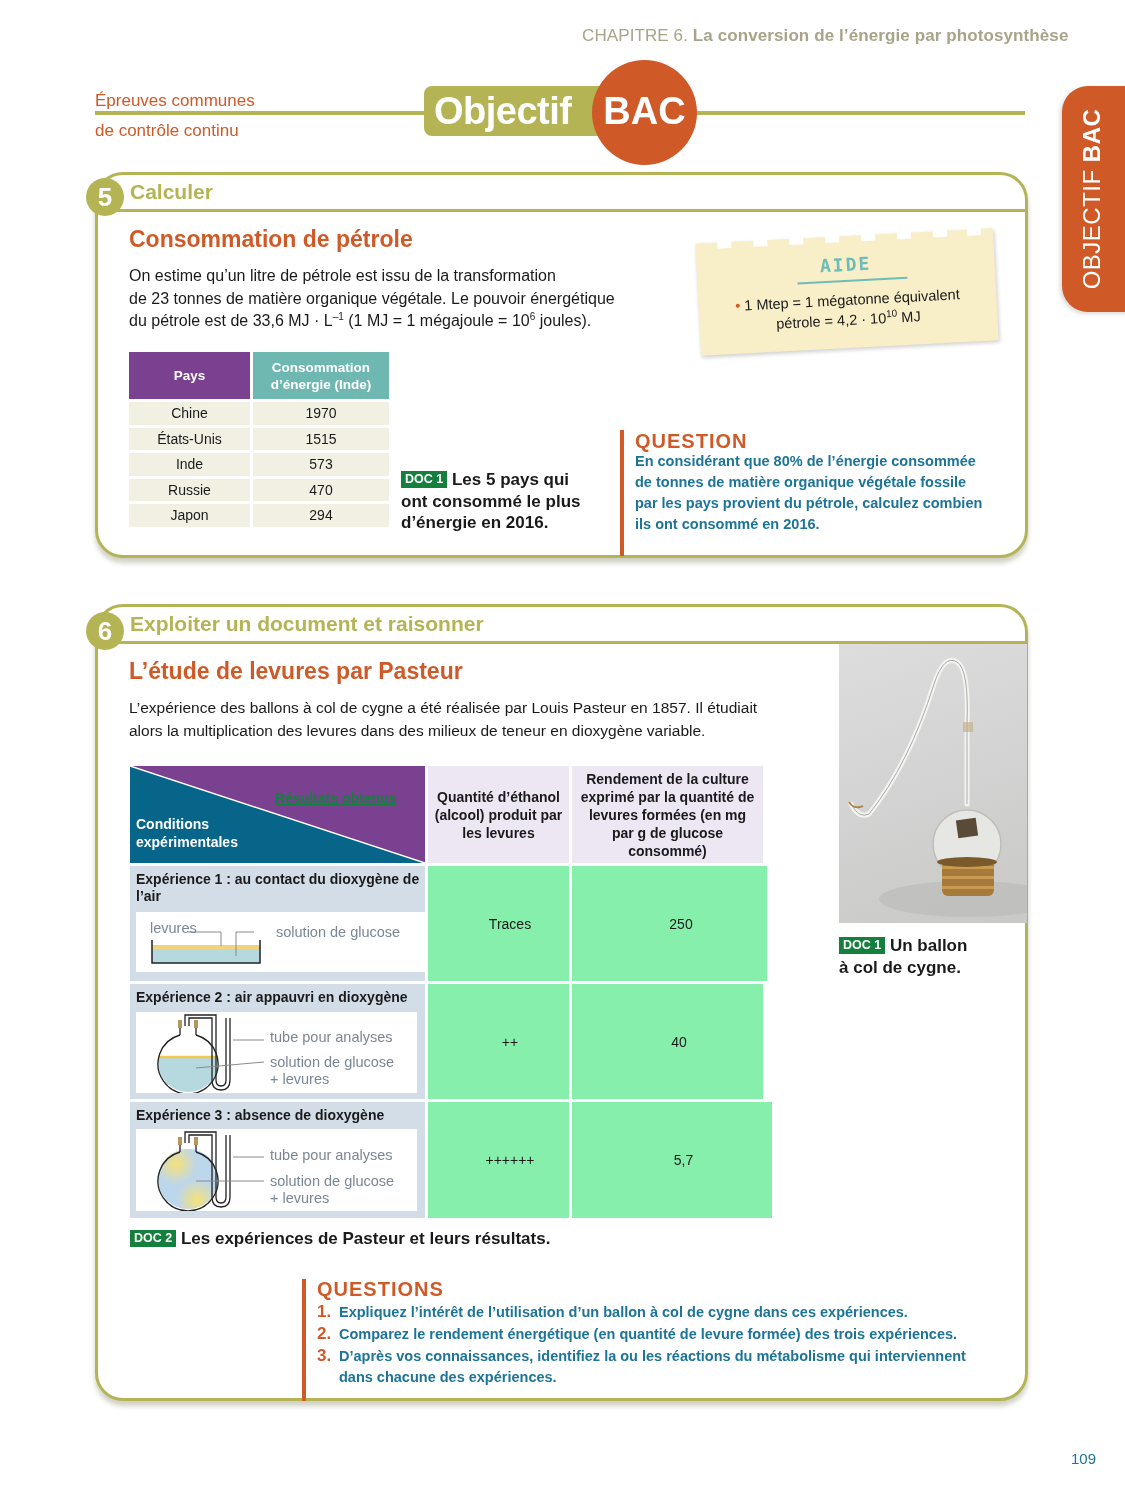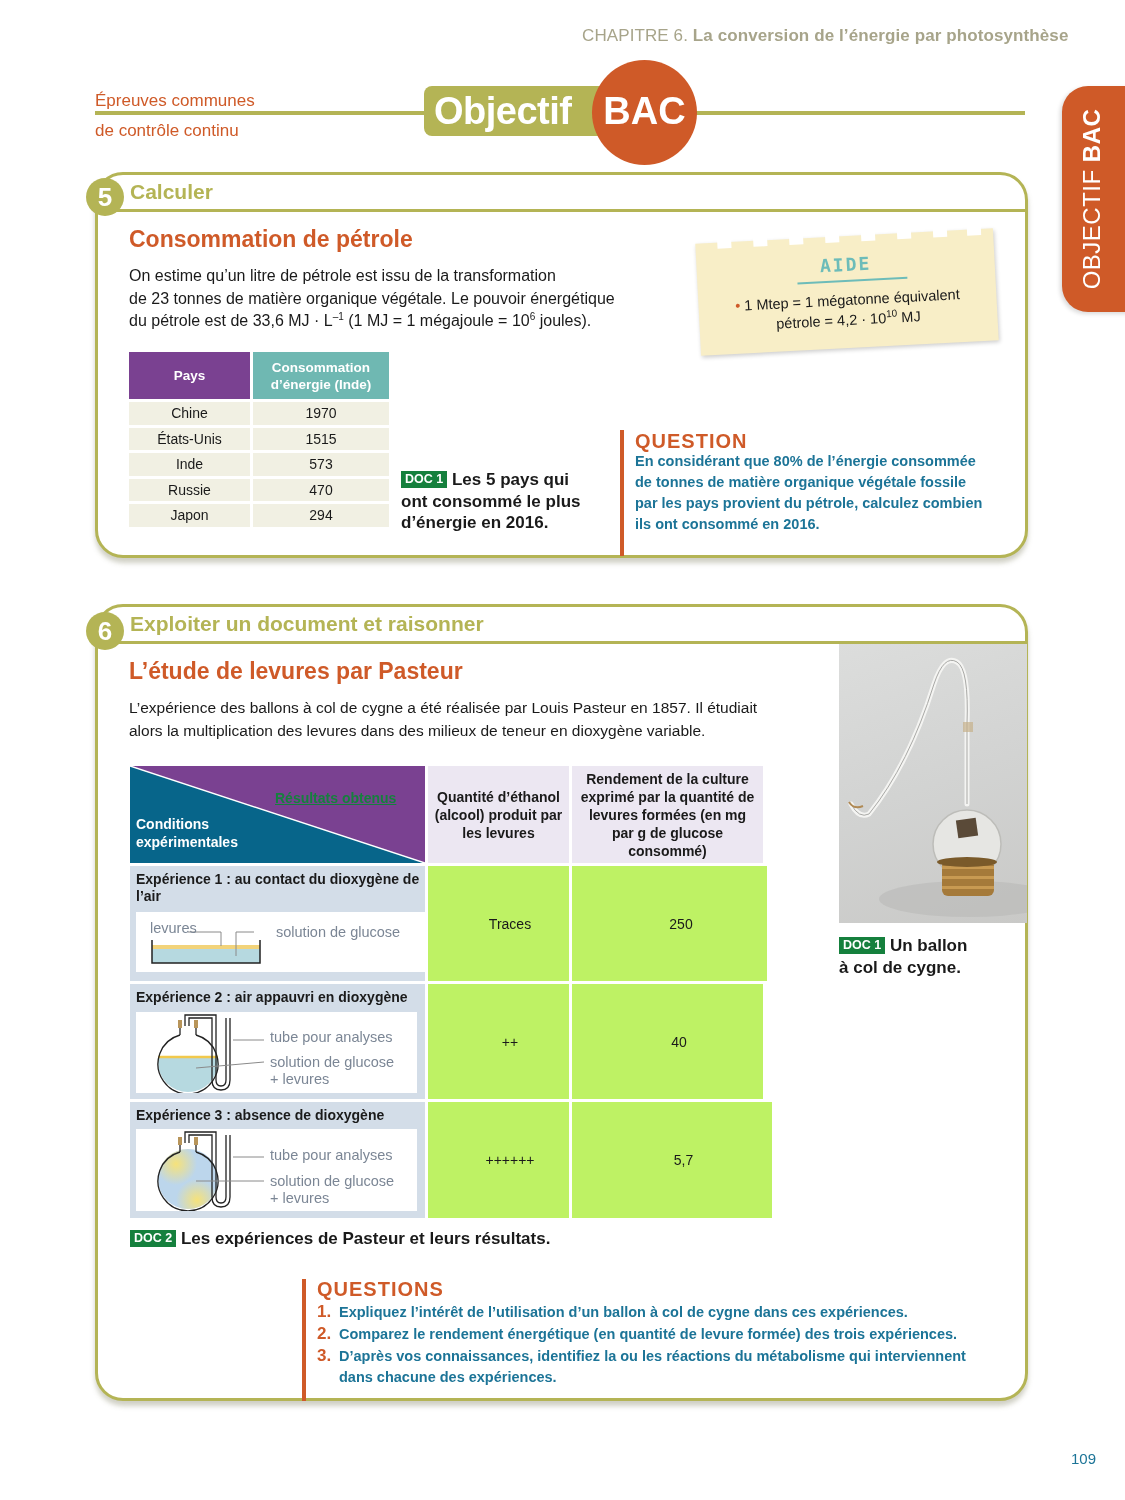--- a/index.html
+++ b/index.html
@@ -56,21 +56,21 @@
   .question-bar { width: 4px; background: #cf5a28; }
   .question-label { font-size: 20px; font-weight: bold; color: #cf5a28; letter-spacing: 1px; }
   .question-text { font-size: 14.5px; line-height: 21px; color: #1c7497; font-weight: bold; }
 
   
   .t2-head-diag { left: 130px; top: 766px; width: 295px; height: 97px; }
   .t2-hcell { background: #ece7f2; font-size: 14px; font-weight: bold; text-align: center; color: #1a1a1a; display: flex; align-items: center; justify-content: center; line-height: 18px; }
   .t2-cond { background: #d3dde8; }
   .t2-cond-title { position: absolute; left: 6px; top: 5px; font-size: 14px; font-weight: bold; color: #1a1a1a; line-height: 17px; }
   .t2-diagram { position: absolute; left: 6px; background: #fff; }
-  .t2-val { background: #bef264; font-size: 14px; display: flex; align-items: center; justify-content: center; color: #1a1a1a; padding-left: 23px; }
+  .t2-val { background: #86efac; font-size: 14px; display: flex; align-items: center; justify-content: center; color: #1a1a1a; padding-left: 23px; }
   .diag-label { position: absolute; font-size: 14.5px; color: #7b8695; white-space: nowrap; line-height: 17px; }
 
   .photo { left: 839px; top: 644px; width: 188px; height: 279px; background: linear-gradient(160deg, #dcdddc 0%, #d2d3d2 50%, #c9c9c7 100%); overflow: hidden; }
 
   .questions-text { font-size: 14.5px; line-height: 21px; color: #1c7497; font-weight: bold; }
   .q-num { color: #cf5a28; font-weight: bold; font-size: 17px; display: inline-block; width: 22px; }
 
   .page-num { left: 1071px; top: 1450px; font-size: 15px; color: #1c7497; }
 </style>
 </head>

